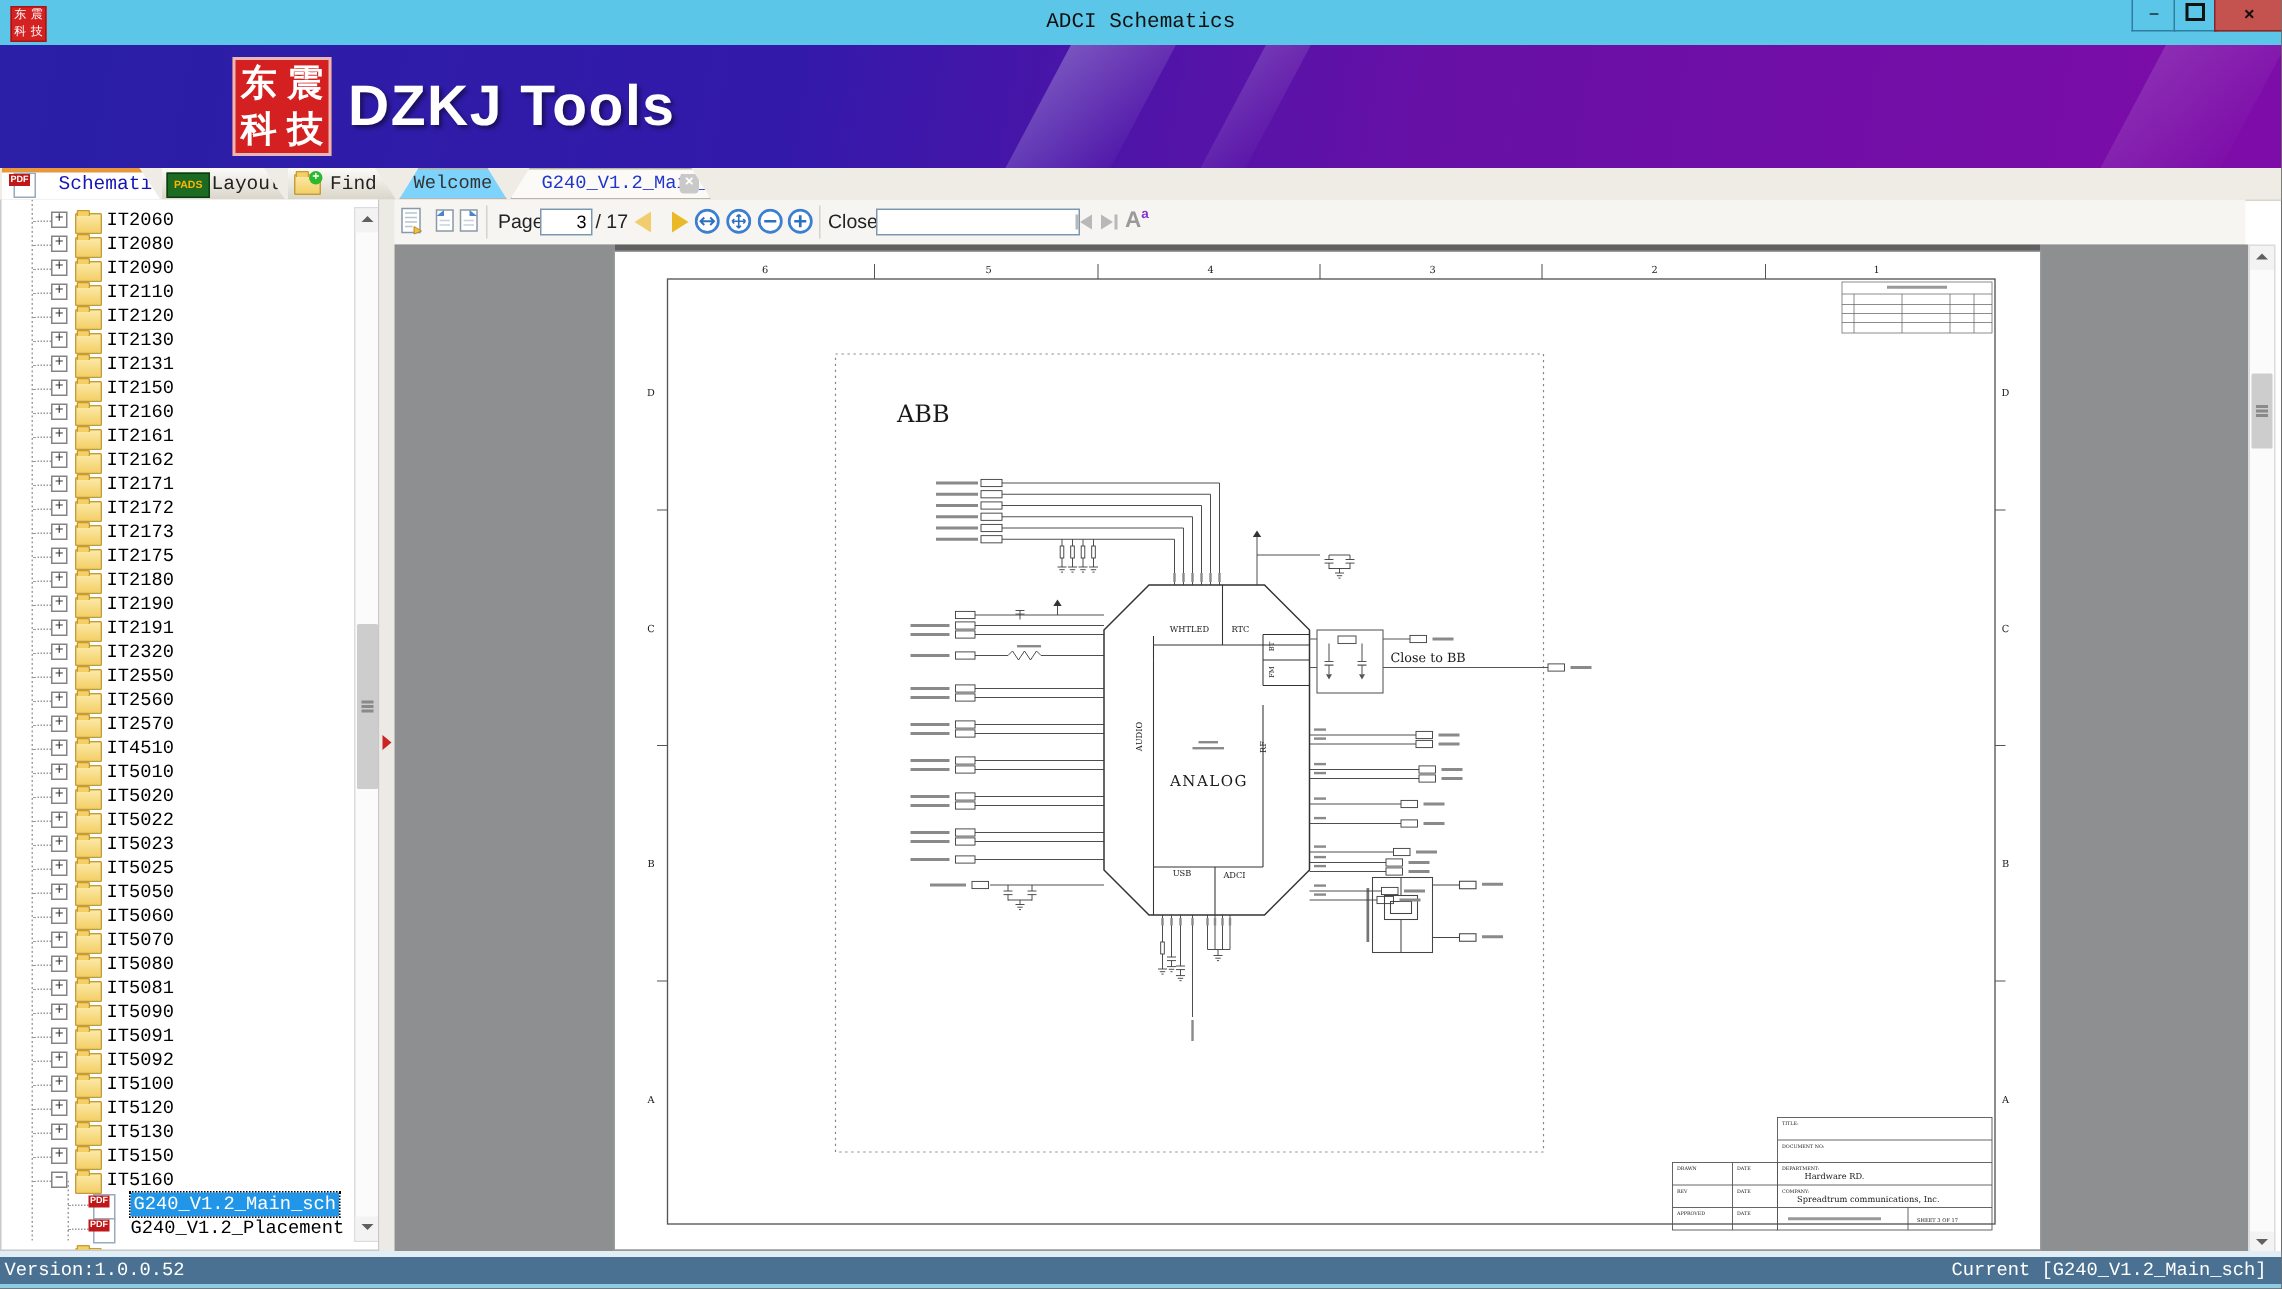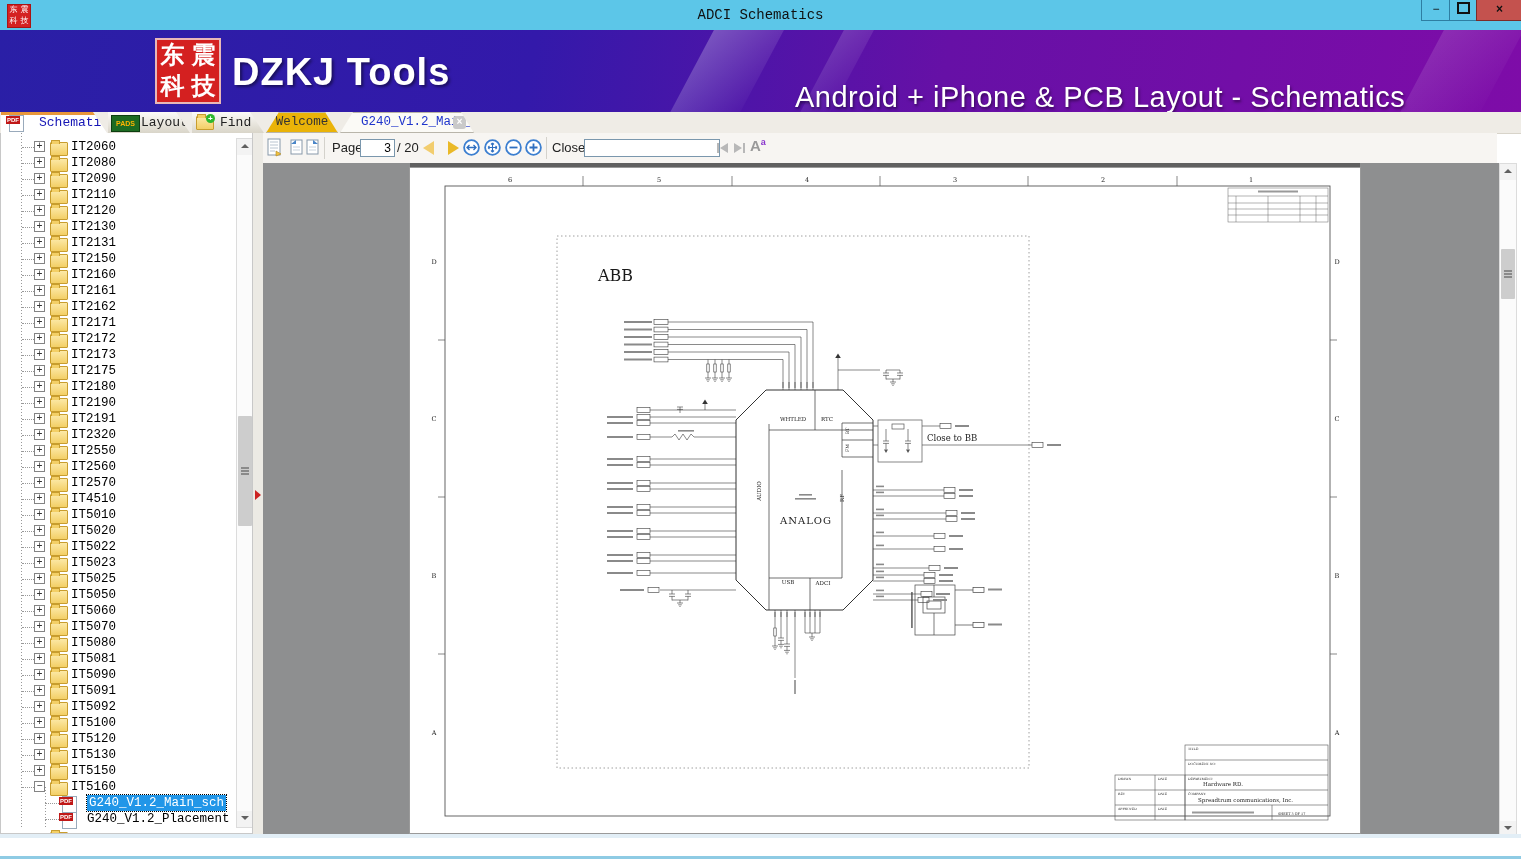--- a/index.html
+++ b/index.html
@@ -38,21 +38,21 @@
   #tab-schematic{left:1px;width:106px;background:#fff;clip-path:polygon(0 0,92px 0,106px 100%,0 100%);}
   #tab-schematic::before{content:"";position:absolute;left:0;top:0;width:94px;height:3px;background:#e8973b;}
   #tab-schematic .lbl{position:absolute;left:38px;color:#1515b5;}
   #tab-layout{left:108px;width:82px;background:linear-gradient(#fcfbf8,#d9d5c9);
     clip-path:polygon(0 0,68px 0,82px 100%,0 100%);}
   #tab-layout .lbl{position:absolute;left:33px;color:#222;}
   #tab-share{left:192px;width:72px;background:linear-gradient(#fcfbf8,#d9d5c9);
     clip-path:polygon(0 0,58px 0,72px 100%,0 100%);}
   #tab-share .lbl{position:absolute;left:28px;color:#222;}
   .doctab{position:absolute;top:0;height:21px;font-family:"Liberation Mono","DejaVu Sans Mono",monospace;
-    font-size:12.5px;line-height:21px;background:#eab308;box-shadow:inset 0 0 0 1px #b9b5aa;}
+    font-size:12.5px;line-height:21px;background:#7dd3fc;box-shadow:inset 0 0 0 1px #b9b5aa;}
   #tab-welcome{left:266px;width:72px;clip-path:polygon(13px 0,59px 0,72px 100%,0 100%);text-align:center;color:#333;}
   #tab-doc{left:340px;width:134px;clip-path:polygon(13px 0,121px 0,134px 100%,0 100%);background:#fbfaf6;}
   #tab-doc .lbl{position:absolute;left:21px;color:#1f35cc;}
   #doc-close{position:absolute;left:113px;top:4px;width:13px;height:13px;background:#c9c9c9;border-radius:3px;
     color:#fff;font-size:10px;line-height:13px;text-align:center;font-weight:bold;}
   
   .pdficon{position:absolute;width:17px;height:15px;}
   .pdficon .page{position:absolute;left:3px;top:0;width:13px;height:15px;background:#fff;border:1px solid #9ab;
     }
   .pdficon .badge{position:absolute;left:0;top:1px;width:14px;height:8px;background:#c01818;color:#fff;
@@ -137,21 +137,20 @@
     <div class="streak" style="left:690px;top:-10px;width:70px;height:110px;"></div>
     <div class="streak" style="left:820px;top:-10px;width:30px;height:110px;opacity:.6;"></div>
     <div class="streak" style="left:1420px;top:-10px;width:80px;height:110px;opacity:.5;"></div>
     <div class="abs" id="banner-logo">
       <span>东</span>
         <span>震</span>
         <span>科</span>
         <span>技</span>
     </div>
     <div class="abs" id="brand">DZKJ Tools</div>
-    <div class="abs" id="tagline">Android + iPhone &amp; PCB Layout - Schematics</div>
   </div>
 
   <div class="abs" id="tabbar">
     <div class="mtab" id="tab-schematic">
       <span class="pdficon" style="left:5px;top:3px;">
         <span class="page"></span>
           <span class="badge">PDF</span>
         </span>
       <span class="lbl">Schematic</span>
     </div>
@@ -183,21 +182,21 @@
         <path d="M5 9h7M5 12h7" stroke="#c8d2dc" stroke-width="1"></path>
       </svg>
     <svg class="abs" style="left:41px;top:5px;" width="18" height="20">
         <rect x="3" y="2" width="11" height="14" fill="#fff" stroke="#8899aa"></rect>
         <path d="M14 6 L9 2 v4z" fill="#4a86c8"></path>
         <path d="M5 9h7M5 12h7" stroke="#c8d2dc" stroke-width="1"></path>
       </svg>
     <div class="tsep" style="left:61px;"></div>
     <div class="tlabel" style="left:69px;">Page:</div>
     <input class="tinput" style="left: 97px; width: 27px; text-align: right;" value="3">
-    <div class="tlabel" style="left:134px;">/ 20</div>
+    <div class="tlabel" style="left:134px;">/ 17</div>
     <div class="tri" style="left:160px;border-right:11px solid #f2cd6e;"></div>
     <div class="tri" style="left:185px;border-left:11px solid #eab928;"></div>
     <svg class="zbtn" style="left:200px;" viewBox="0 0 17 17">
         <circle cx="8.5" cy="8.5" r="7.4" fill="#fff" stroke="#3c7fd0" stroke-width="1.8"></circle>
         <path d="M4.5 8.5h8M6.5 6l-2.5 2.5 2.5 2.5M10.5 6l2.5 2.5-2.5 2.5" stroke="#2f6fc0" stroke-width="1.3" fill="none"></path>
       </svg>
     <svg class="zbtn" style="left:221px;" viewBox="0 0 17 17">
         <circle cx="8.5" cy="8.5" r="7.4" fill="#fff" stroke="#3c7fd0" stroke-width="1.8"></circle>
         <path d="M8.5 4v9M4 8.5h9M8.5 4l-1.5 1.5M8.5 4l1.5 1.5M8.5 13l-1.5-1.5M8.5 13l1.5-1.5M4 8.5l1.5-1.5M4 8.5l1.5 1.5M13 8.5l-1.5-1.5M13 8.5l-1.5 1.5" stroke="#2f6fc0" stroke-width="1.1" fill="none"></path>
       </svg>
@@ -730,14 +729,18 @@
         <span class="c cdn"></span>
       </div>
     <div class="sthumb" style="top:85px;height:50px;">
       <span class="grip" style="top:21px;"></span>
         <span class="grip" style="top:24px;"></span>
         <span class="grip" style="top:27px;"></span>
     </div>
   </div>
 
   <div class="abs" id="prestatus"></div>
+  <div class="abs" id="statusbar">
+    <span style="padding-left:3px;">Version:1.0.0.52</span>
+    <span id="status-right">Current [G240_V1.2_Main_sch]</span>
+  </div>
   <div class="abs" id="statusstrip"></div>
 </div>
 
 </body></html>

